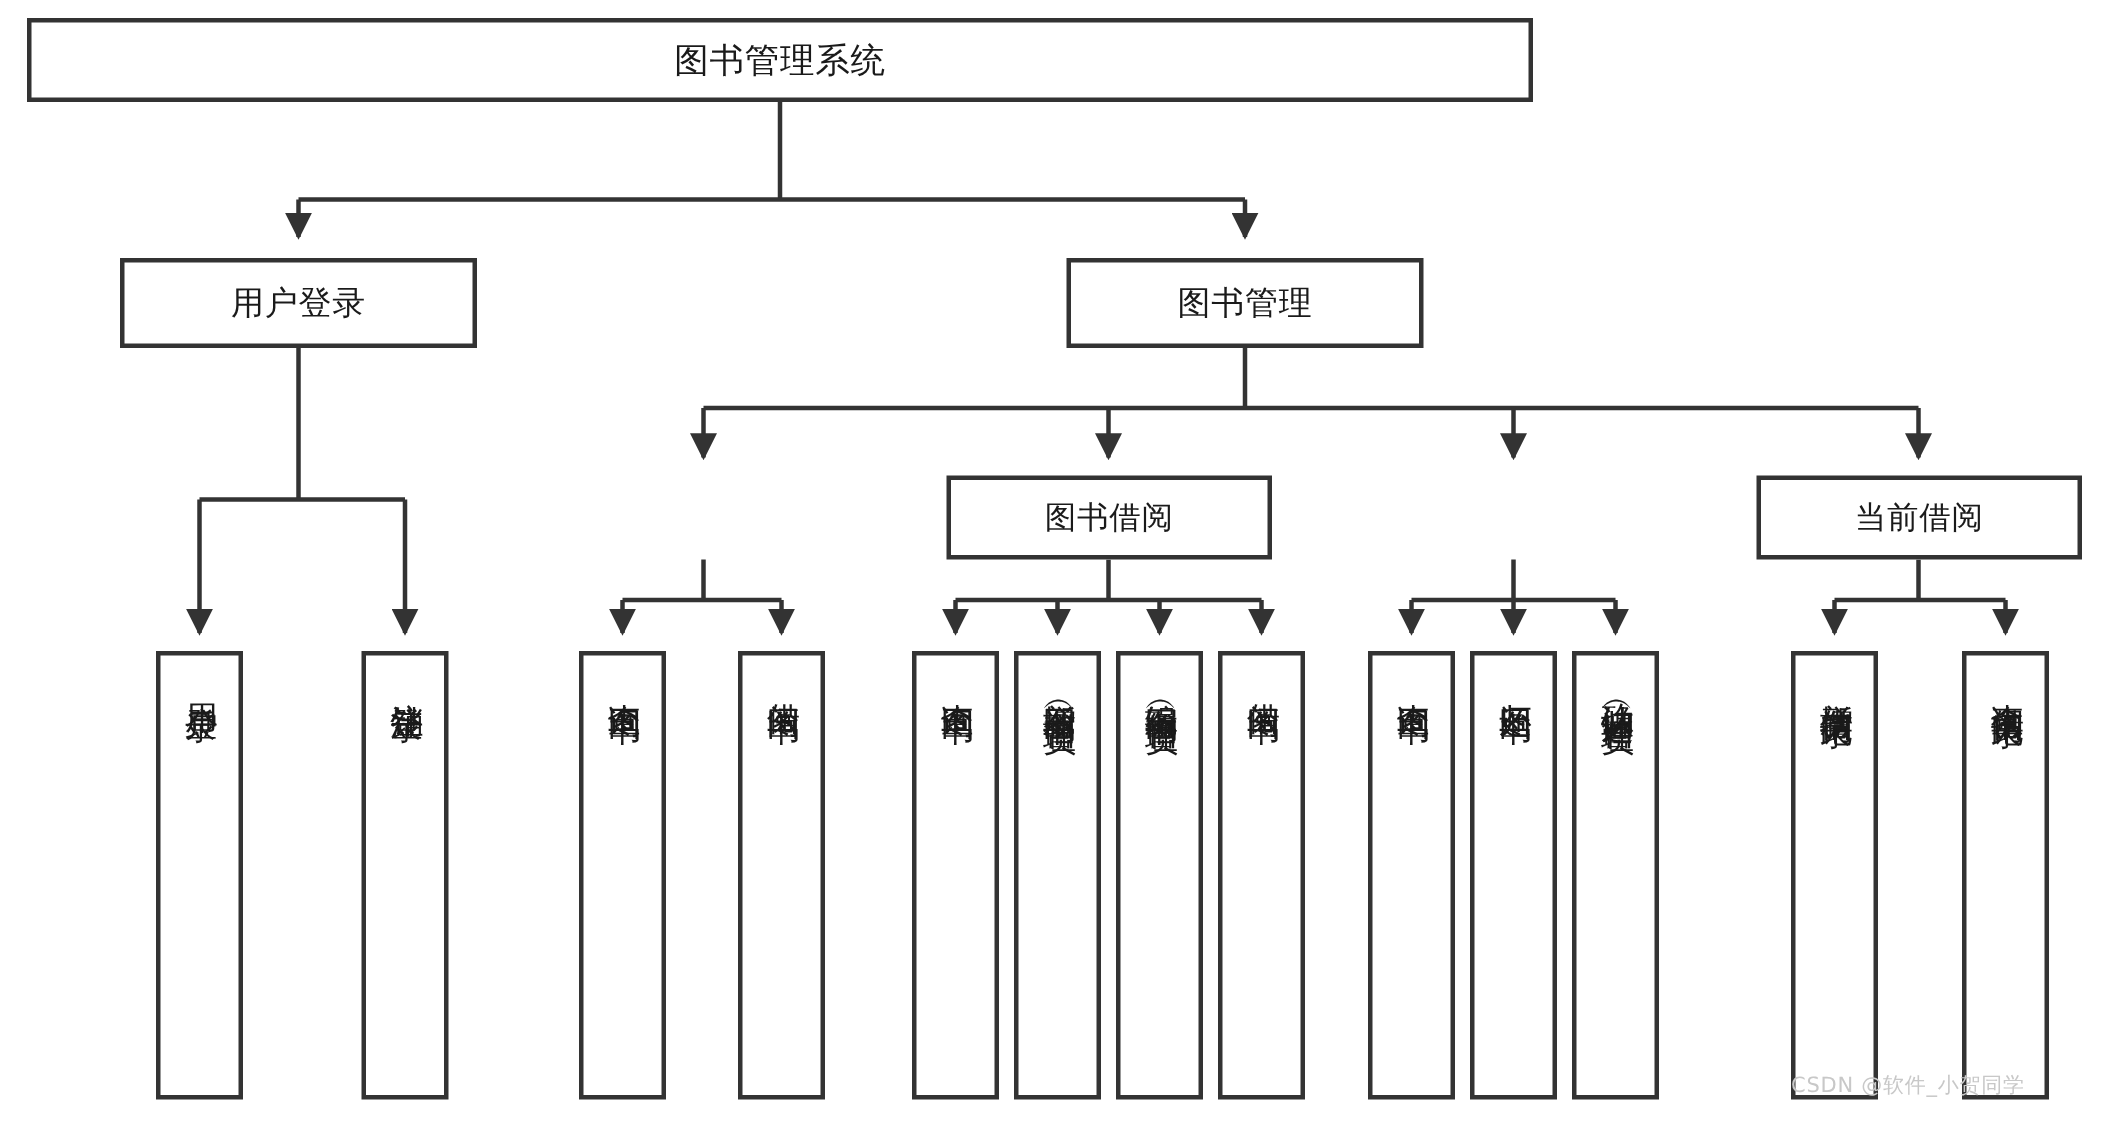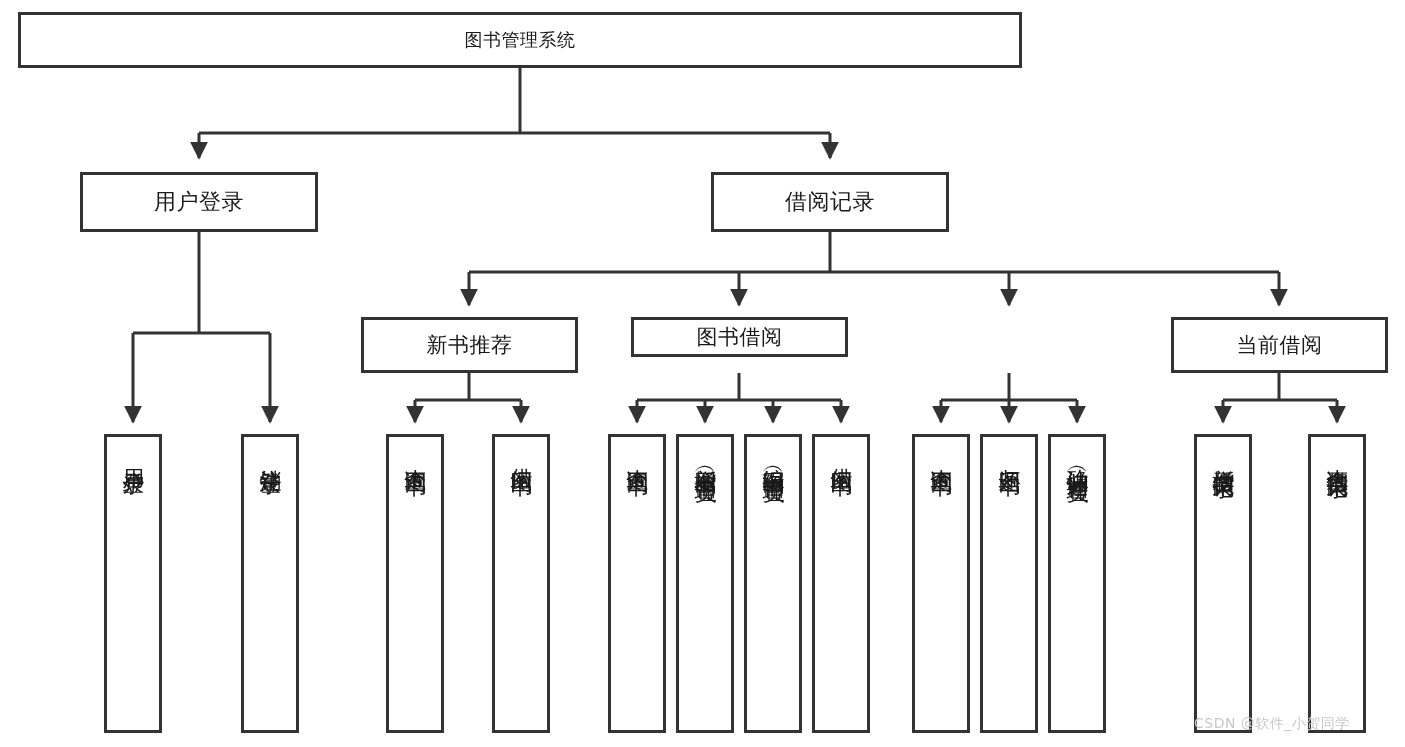--- a/index.html
+++ b/index.html
@@ -39,21 +39,21 @@
   .node .label {
     display: block;
     text-align: center;
     letter-spacing: 0.5px;
   }
   
   .node.root {
     border-width: 3px;
   }
   .node.root .label {
-    font-size: 18px;
+    font-size: 23px;
   }
   
   .node.lvl2 .label {
     font-size: 22px;
   }
   
   .node.lvl3 .label {
     font-size: 21px;
   }
   
@@ -137,28 +137,25 @@
 
   <div class="node root" style="left:18px; top:12px; width:1004px; height:56px;">
     <span class="label">图书管理系统</span>
   </div>
 
   <div class="node lvl2" style="left:80px; top:172px; width:238px; height:60px;">
     <span class="label">用户登录</span>
   </div>
 
   <div class="node lvl2" style="left:711px; top:172px; width:238px; height:60px;">
-    <span class="label">借阅记录</span>
-  </div>
-
-  <div class="node lvl3" style="left:361px; top:317px; width:217px; height:56px;">
-    <span class="label">新书推荐</span>
-  </div>
-
-  <div class="node lvl3" style="left:631px; top:317px; width:217px; height:40px;">
+    <span class="label">图书管理</span>
+  </div>
+
+
+  <div class="node lvl3" style="left:631px; top:317px; width:217px; height:56px;">
     <span class="label">图书借阅</span>
   </div>
 
 
   <div class="node lvl3" style="left:1171px; top:317px; width:217px; height:56px;">
     <span class="label">当前借阅</span>
   </div>
 
   <div class="node leaf" style="left:104px; top:434px; width:58px; height:299px;">
     <span class="label">用户登录</span>

